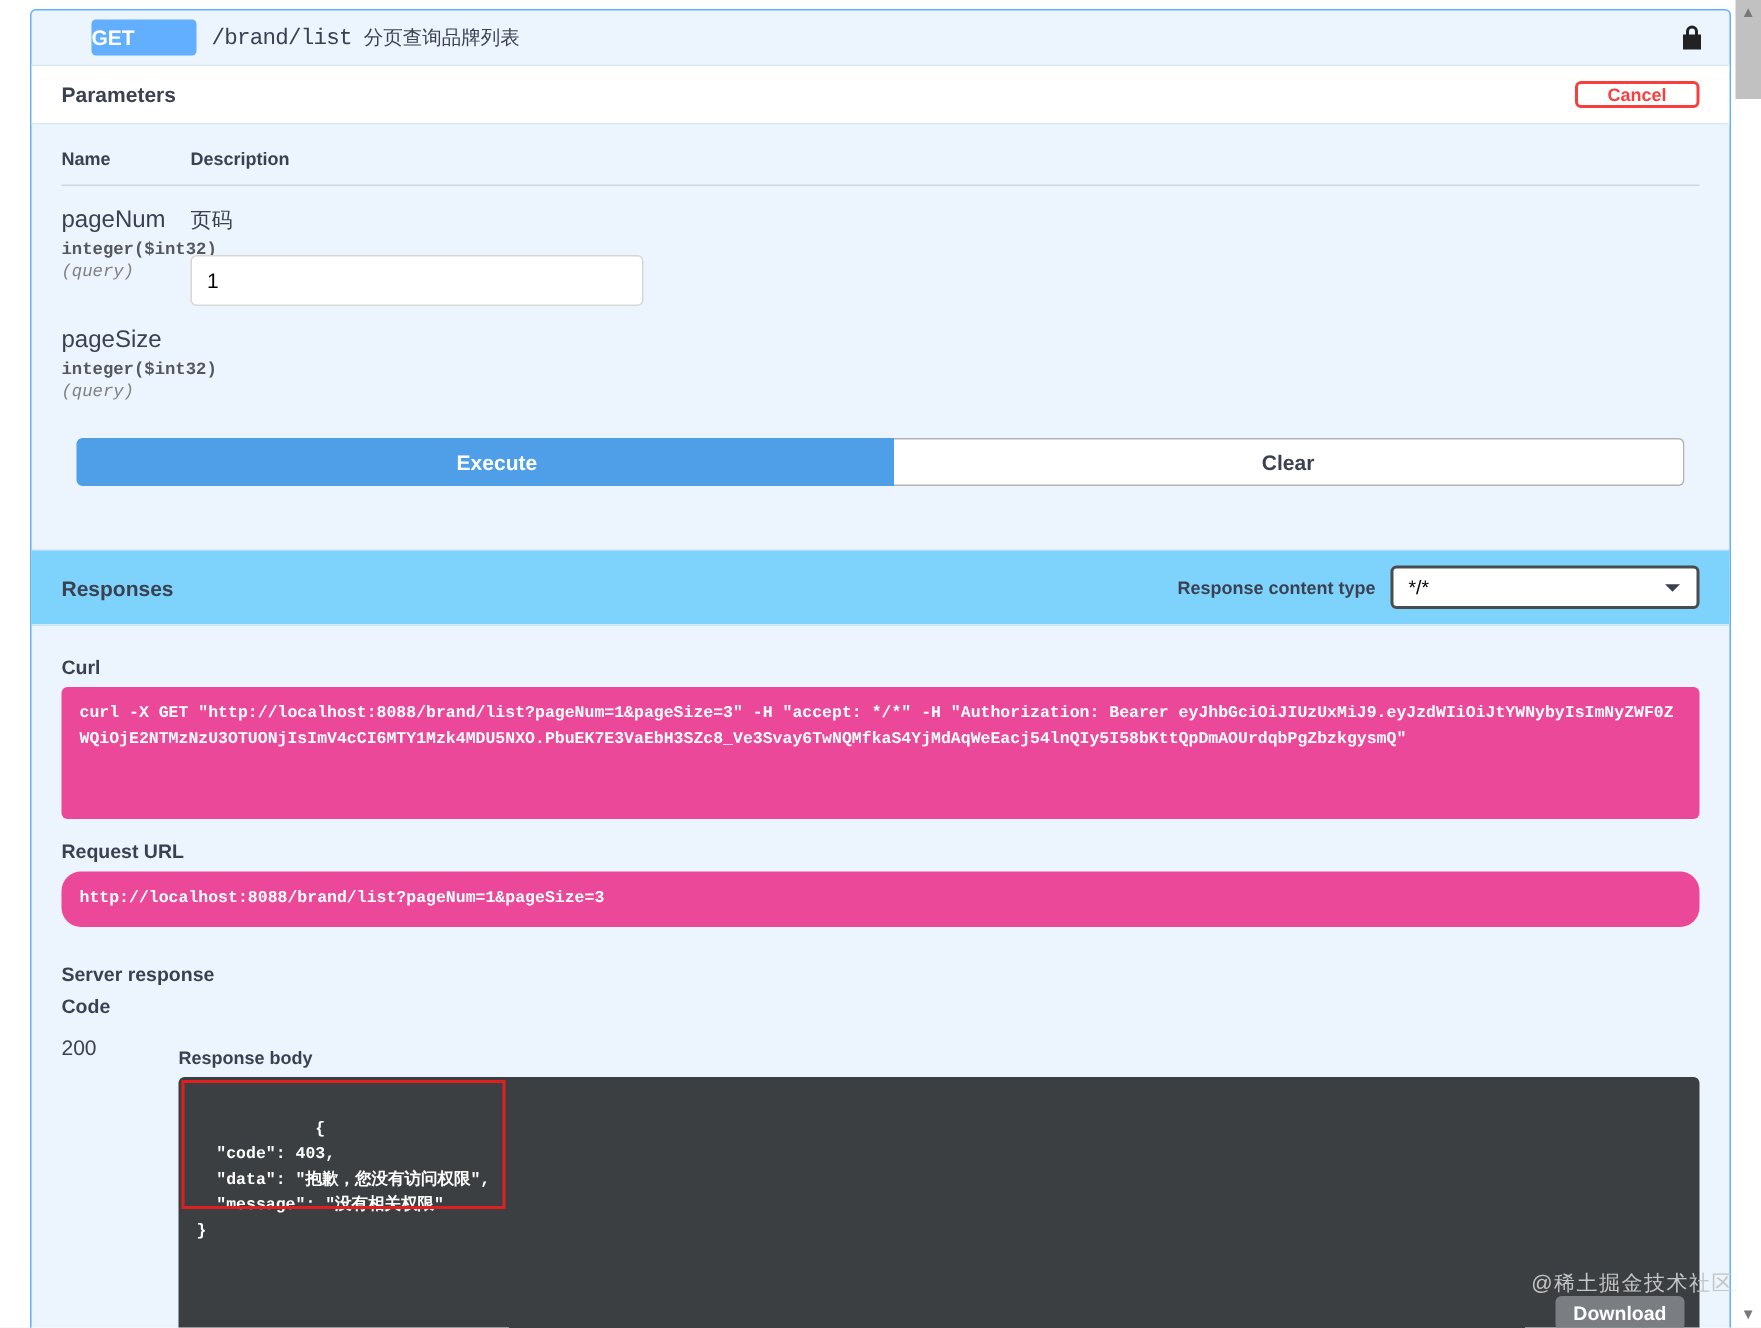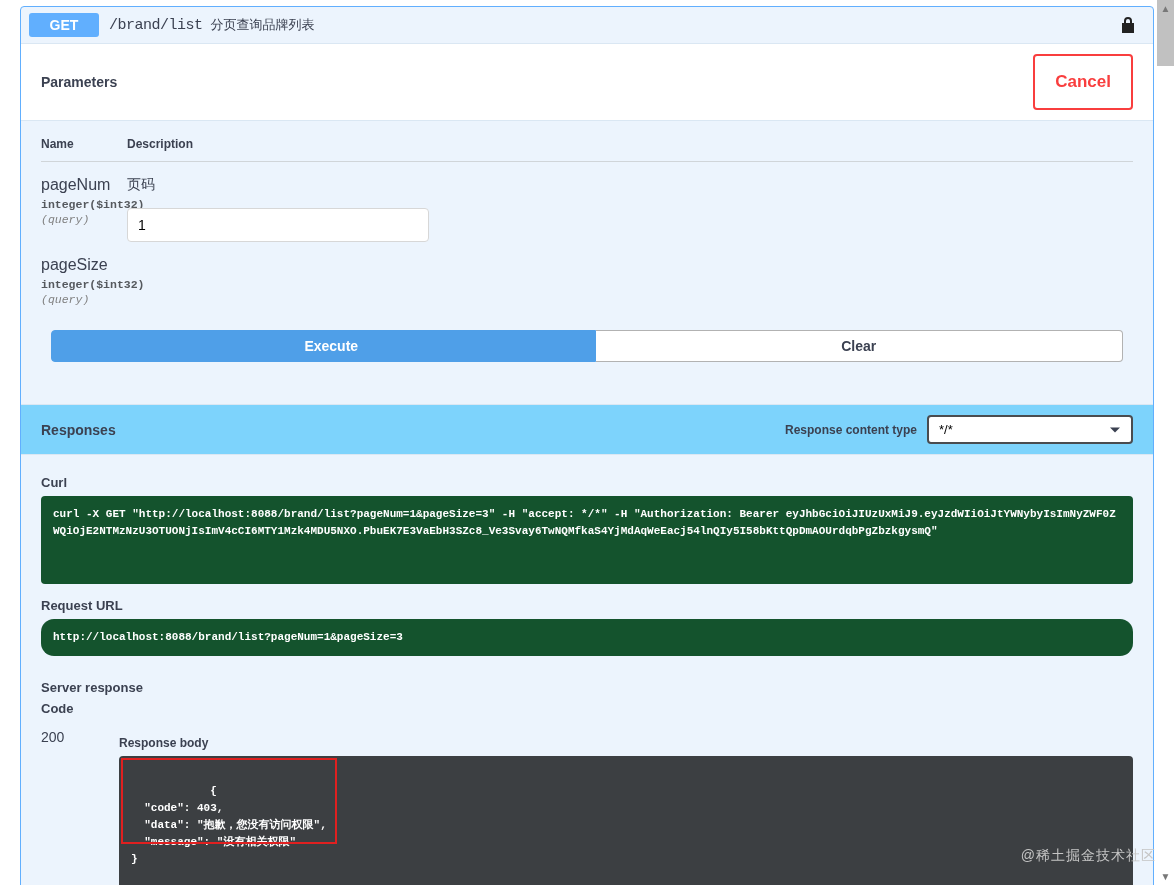--- a/index.html
+++ b/index.html
@@ -26,22 +26,22 @@
   padding: 6px 18px 6px 8px;
   gap: 10px;
 }
 .method-badge {
   background: #61affe;
   color: #fff;
   font-weight: 700;
   border-radius: 3px;
   padding: 4px 0;
   width: 70px;
-  text-align: center;
-  font-size: 14px;
+  font-size: 14px;
+  margin-left: 32px;
 }
 .op-path {
   font-family: "Courier New", monospace;
   font-weight: 400;
   font-size: 15px;
   color: #3b4151;
   letter-spacing: -0.5px;
 }
 .op-desc { font-size: 13px; color: #3b4151; margin-left: -2px; }
 .lock-icon { margin-left: auto; color: #222; }
@@ -60,23 +60,23 @@
   font-weight: 700;
   font-size: 14px;
   color: #3b4151;
 }
 .cancel-btn {
   margin-left: auto;
   border: 2px solid #f93e3e;
   color: #f93e3e;
   background: transparent;
   border-radius: 4px;
-  padding: 16px 20px;
-  font-weight: 700;
-  font-size: 17px;
+  padding: 0 20px;
+  font-weight: 700;
+  font-size: 12px;
   cursor: pointer;
 }
 
 .params-body { padding: 16px 20px 24px 20px; }
 
 .params-table-head {
   display: flex;
   gap: 0;
   border-bottom: 1px solid #d0d5d9;
   padding-bottom: 10px;
@@ -188,21 +188,21 @@
 .select-chevron svg { width: 12px; height: 8px; }
 
 .responses-body { padding: 20px 20px 0 20px; }
 .sub-heading {
   font-weight: 700;
   font-size: 13px;
   color: #3b4151;
   margin-bottom: 6px;
 }
 .code-block {
-  background: #14532d;
+  background: #ec4899;
   color: #fff;
   font-family: "SimSun", "Courier New", monospace;
   font-weight: 700;
   font-size: 11px;
   padding: 10px 12px;
   border-radius: 4px;
   line-height: 1.5;
   white-space: pre-wrap;
   word-break: break-all;
 }

